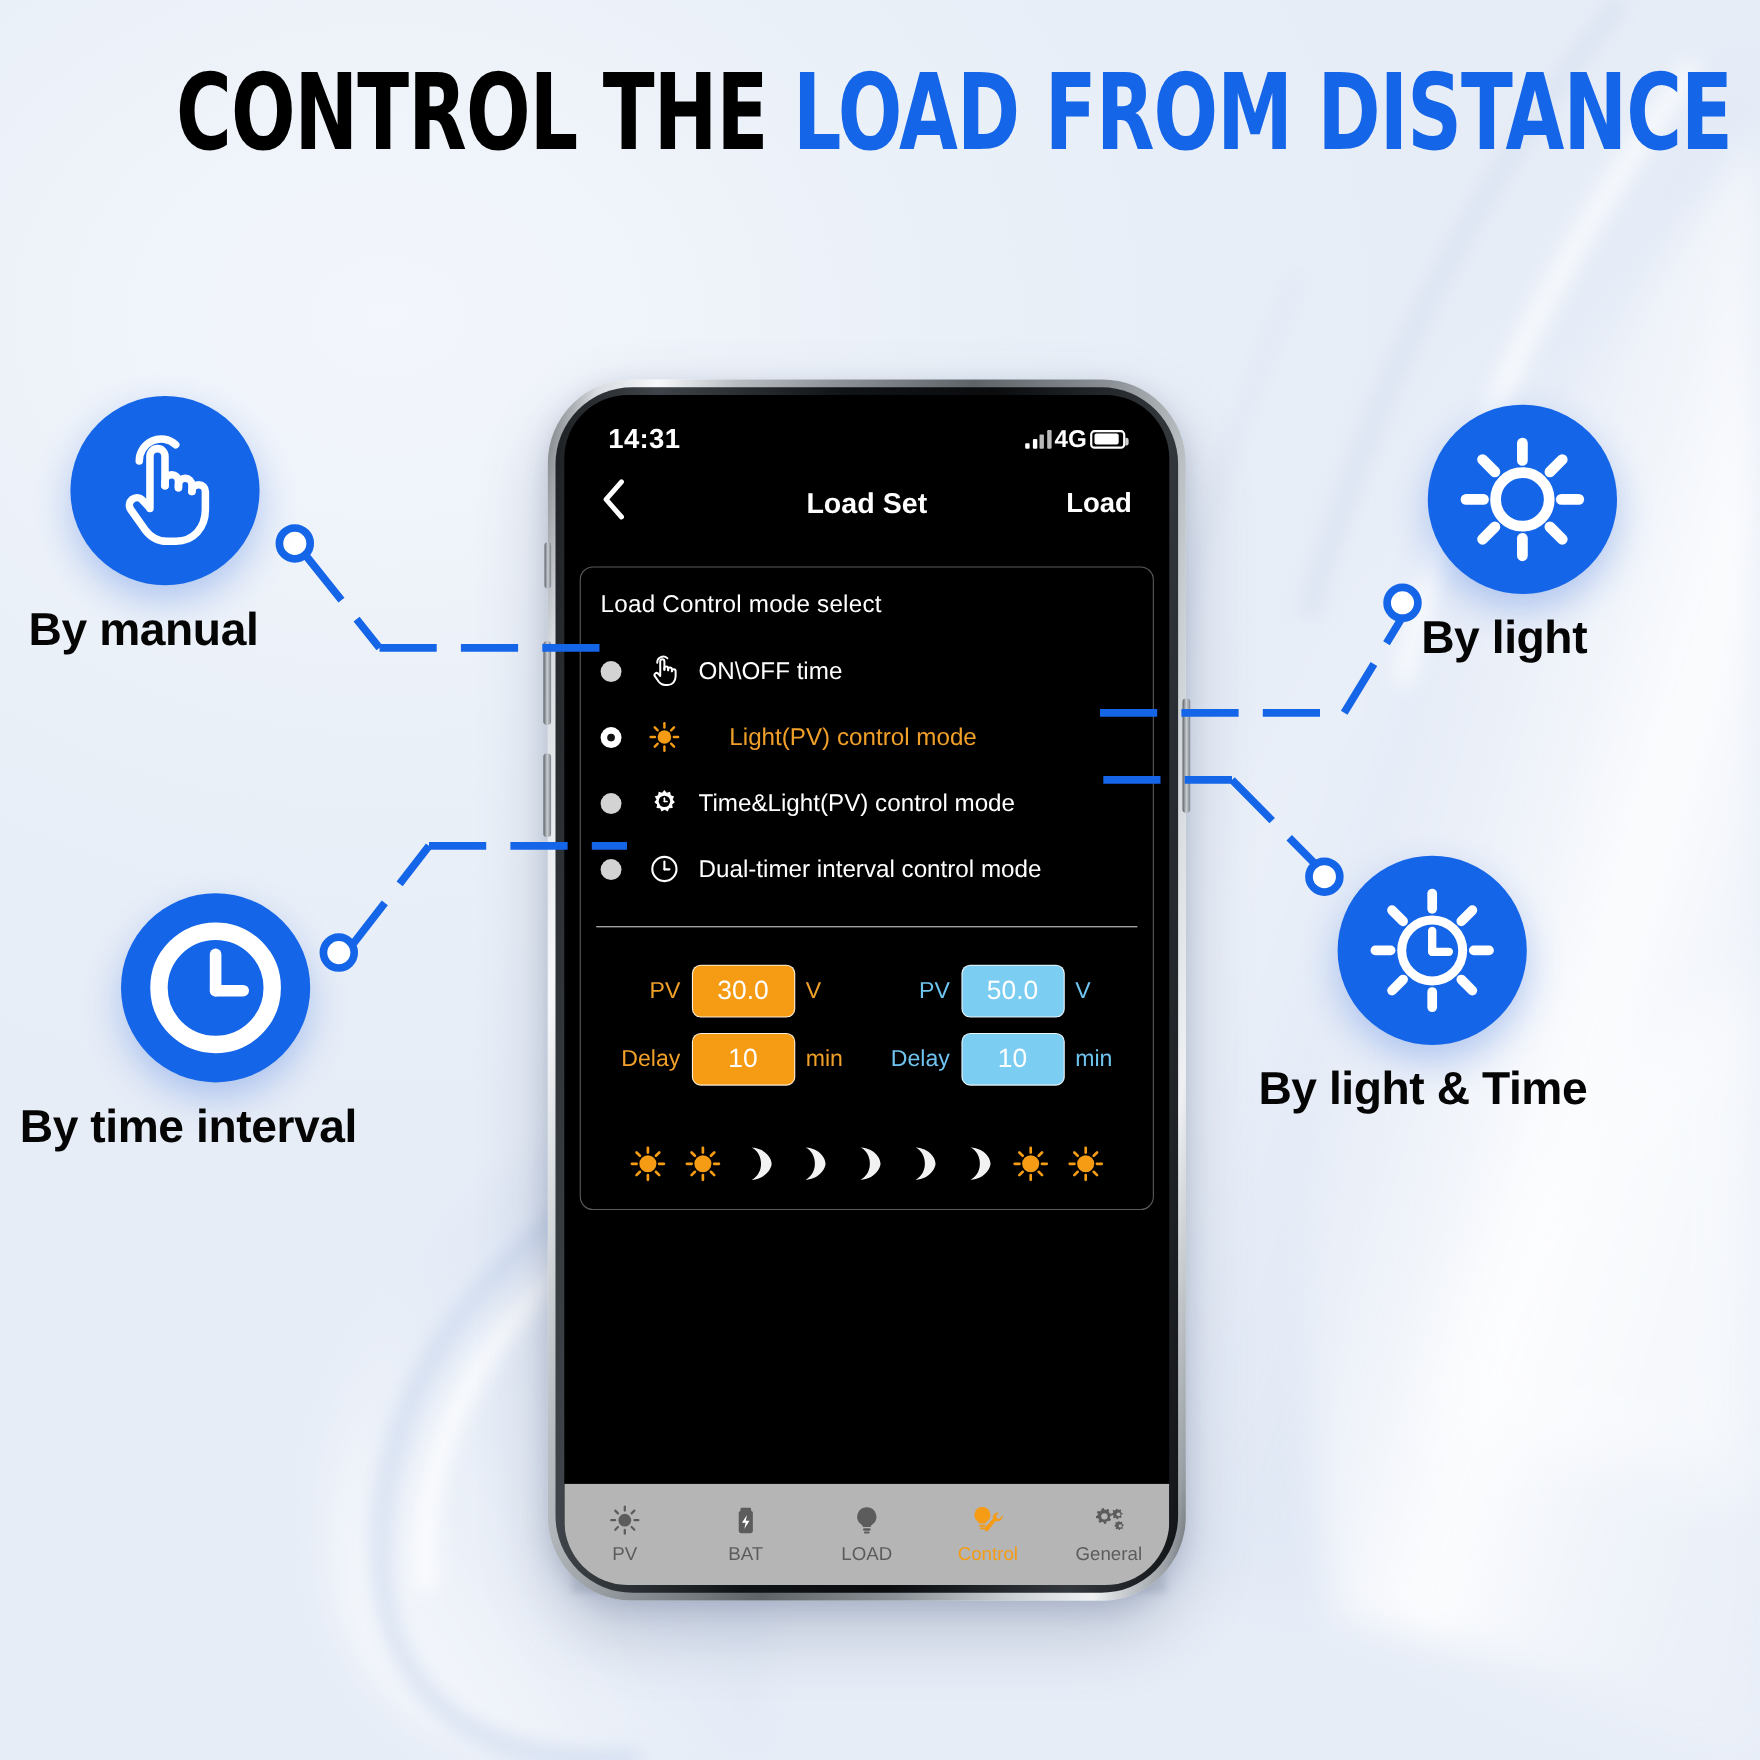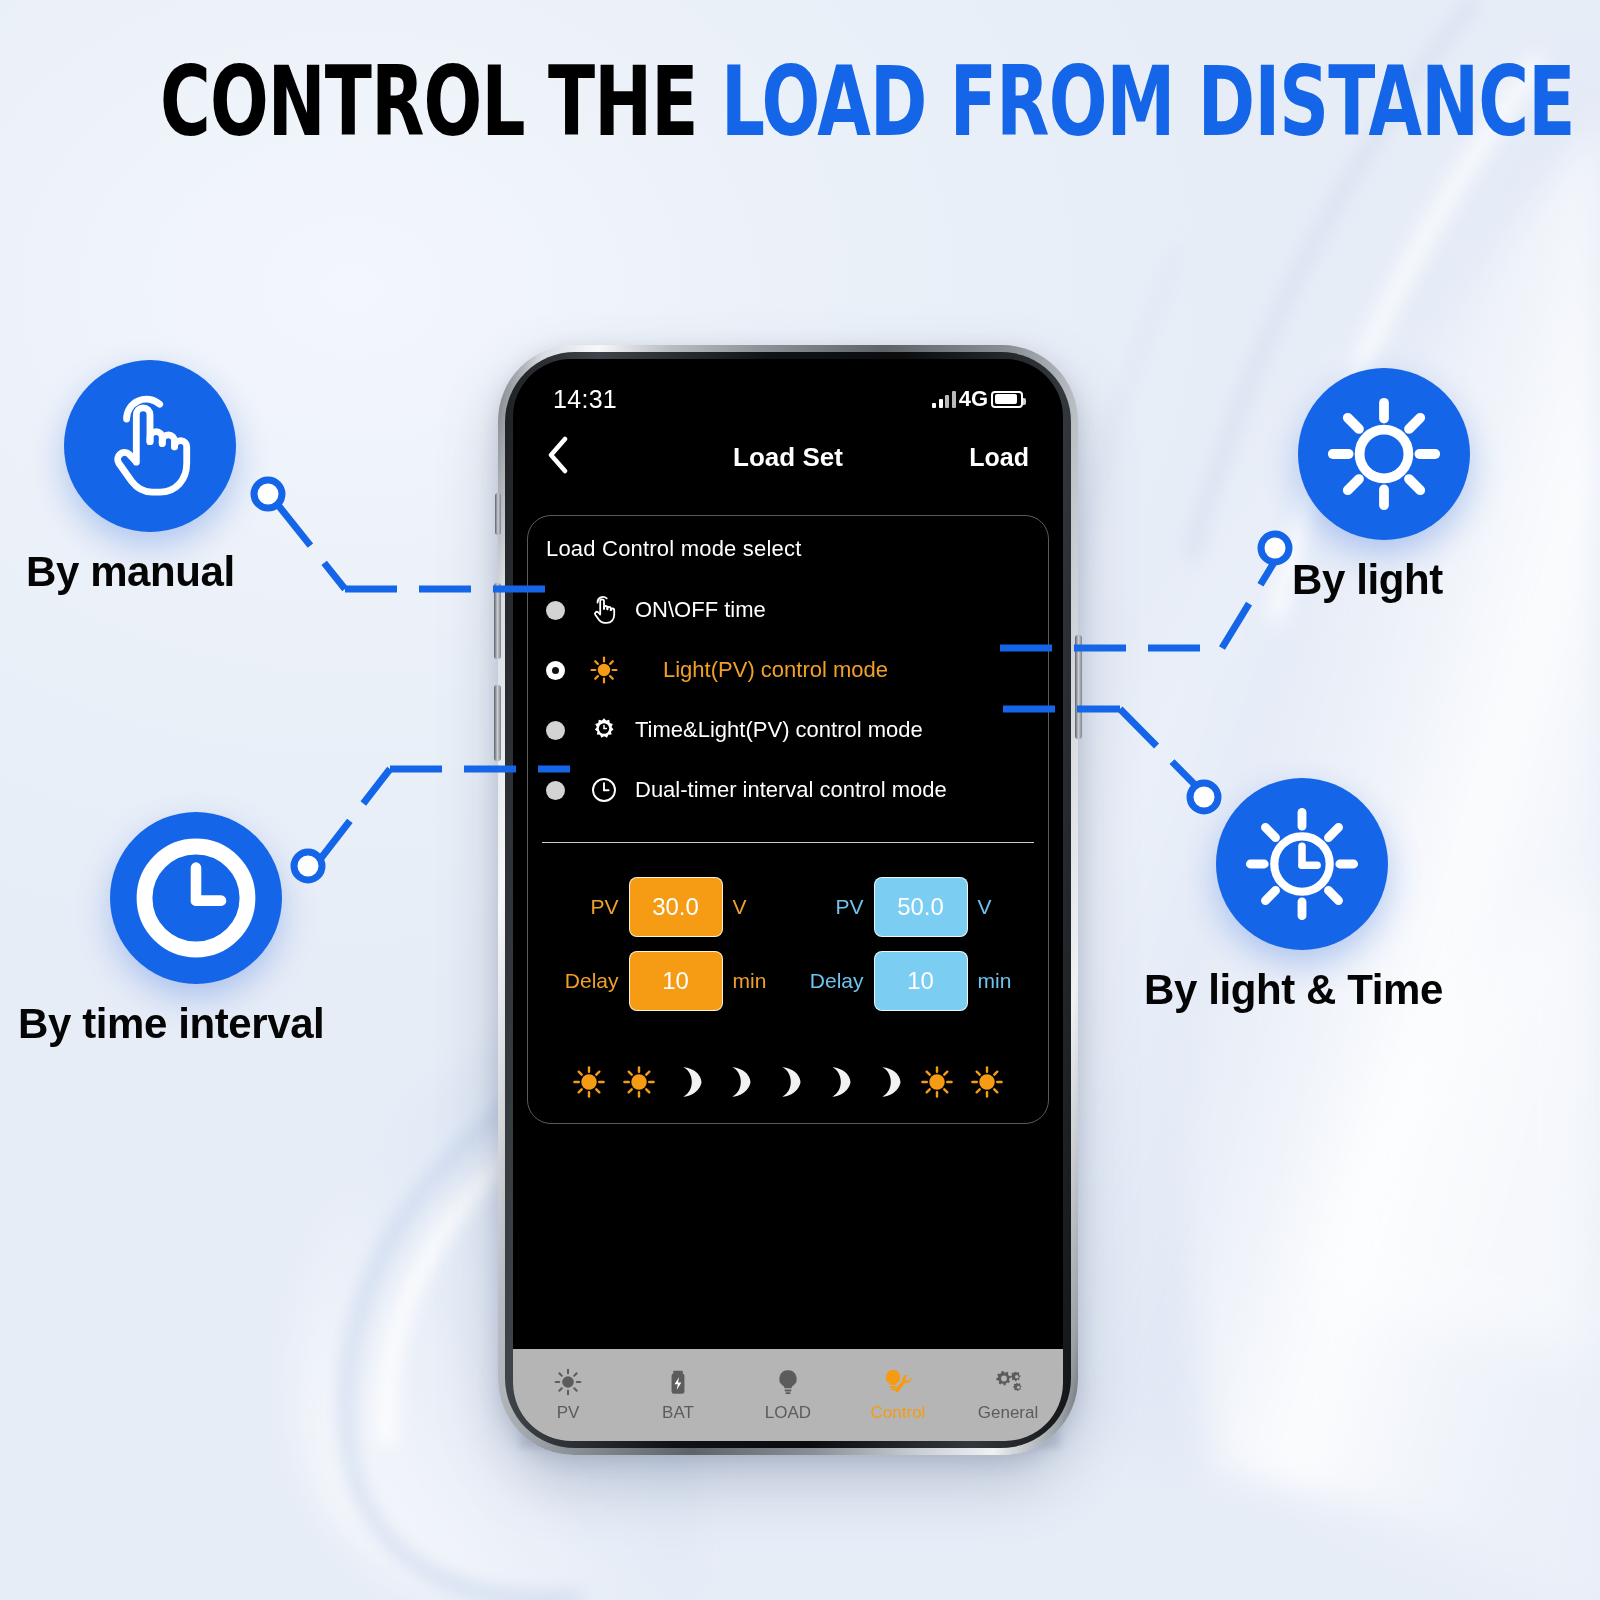--- a/index.html
+++ b/index.html
@@ -82,21 +82,21 @@
     transform: scaleY(-1);
     transform-origin: top;
   }
 
   
   .status-bar {
     height: 62px; display: flex; align-items: center;
     justify-content: space-between; padding: 18px 40px 0 40px;
     color: #fff;
   }
-  .status-time { font-size: 25px; font-weight: normal; letter-spacing: 0.3px; }
+  .status-time { font-size: 25px; font-weight: bold; letter-spacing: 0.3px; }
   .status-right { display: flex; align-items: center; gap: 3px; }
   .sig { display: flex; align-items: flex-end; gap: 2.5px; height: 17px; }
   .sig i { display: block; width: 4px; background: #fff; border-radius: 1px; }
   .sig i:nth-child(1){ height: 5px; }
   .sig i:nth-child(2){ height: 9px; }
   .sig i:nth-child(3){ height: 13px; background:#b9b9b9; }
   .sig i:nth-child(4){ height: 17px; background:#b9b9b9; }
   .net { font-size: 22px; font-weight: bold; }
   .batt { position: relative; width: 32px; height: 17px; border: 2px solid #fff; border-radius: 4px; }
   .batt::after { content:""; position:absolute; right:-5px; top:5px; width:3px; height:7px; background:#cfcfcf; border-radius:0 2px 2px 0;}
@@ -109,21 +109,21 @@
   .nav-back { font-size: 34px; line-height: 1; font-weight: 300; cursor: pointer; }
   .nav-title {
     position: absolute; left: 0; right: 0; text-align: center;
     font-size: 26px; font-weight: 700; pointer-events: none;
   }
   .nav-save { margin-left: auto; font-size: 25px; font-weight: bold; cursor: pointer; }
 
   .card {
     margin: 22px 14px 0 14px;
     border: 1px solid #5a5a5a;
-    border-radius: 24px;
+    border-radius: 12px;
     padding: 16px 0 20px 0;
     color: #fff;
   }
   .card-title { font-size: 22px; padding: 4px 0 0 18px; letter-spacing: 0.2px; }
 
   .mode-list { margin-top: 18px; }
   .mode-row {
     display: flex; align-items: center;
     height: 60px; padding-left: 18px; cursor: pointer;
   }
@@ -140,21 +140,21 @@
 
   .divider { height: 1px; background: #c9c9c9; margin: 22px 14px 0 14px; }
 
   
   .values { display: flex; padding: 34px 18px 0 18px; gap: 6px; }
   .vcol { flex: 1; display: flex; flex-direction: column; gap: 14px; align-items: center; }
   .vrow { display: flex; align-items: center; gap: 10px; }
   .vlabel { font-size: 21px; width: 62px; text-align: right; }
   .vunit  { font-size: 21px; width: 42px; text-align: left; }
   .vbox {
-    width: 94px; height: 60px; border-radius: 8px;
+    width: 94px; height: 48px; border-radius: 8px;
     display: flex; align-items: center; justify-content: center;
     font-size: 24px; color: #fff; border: 1px solid rgba(255,255,255,0.85);
   }
   .orange .vlabel, .orange .vunit { color: #f0a029; }
   .orange .vbox { background: #f59b14; }
   .blue .vlabel, .blue .vunit { color: #6fc3ef; }
   .blue .vbox { background: #7ccdf2; }
 
   
   .loadbar-wrap { padding: 34px 18px 0 18px; }

